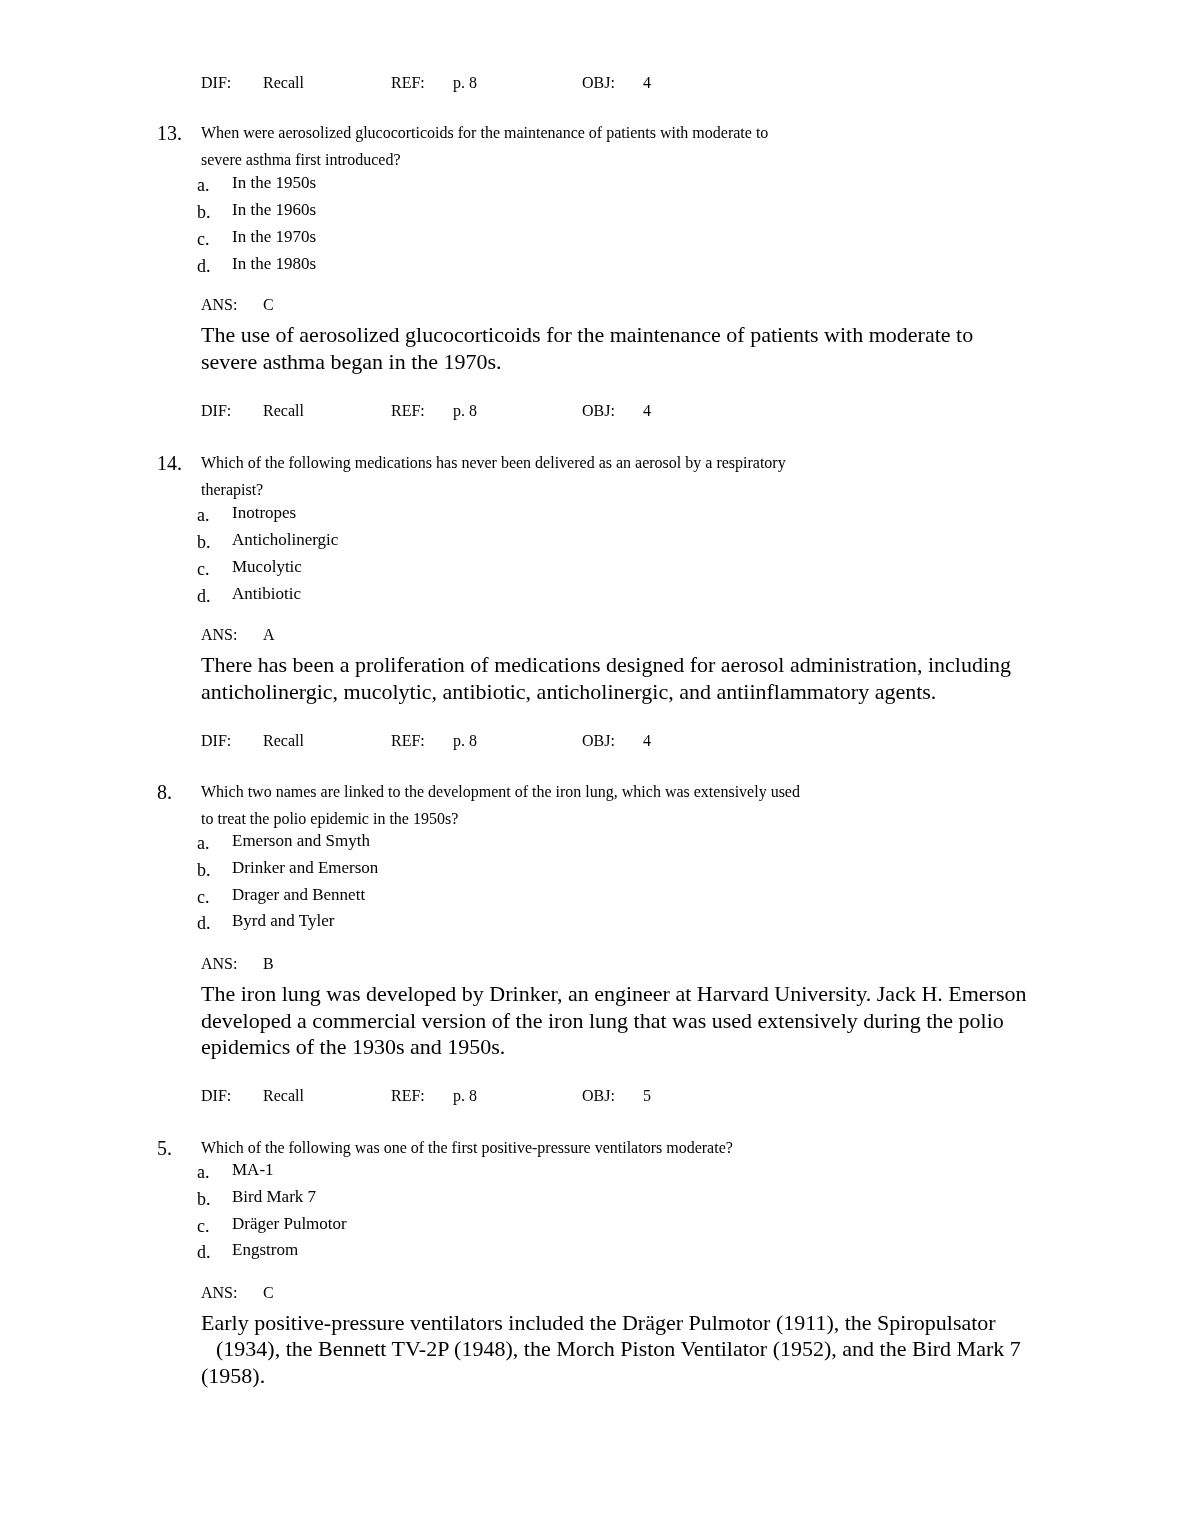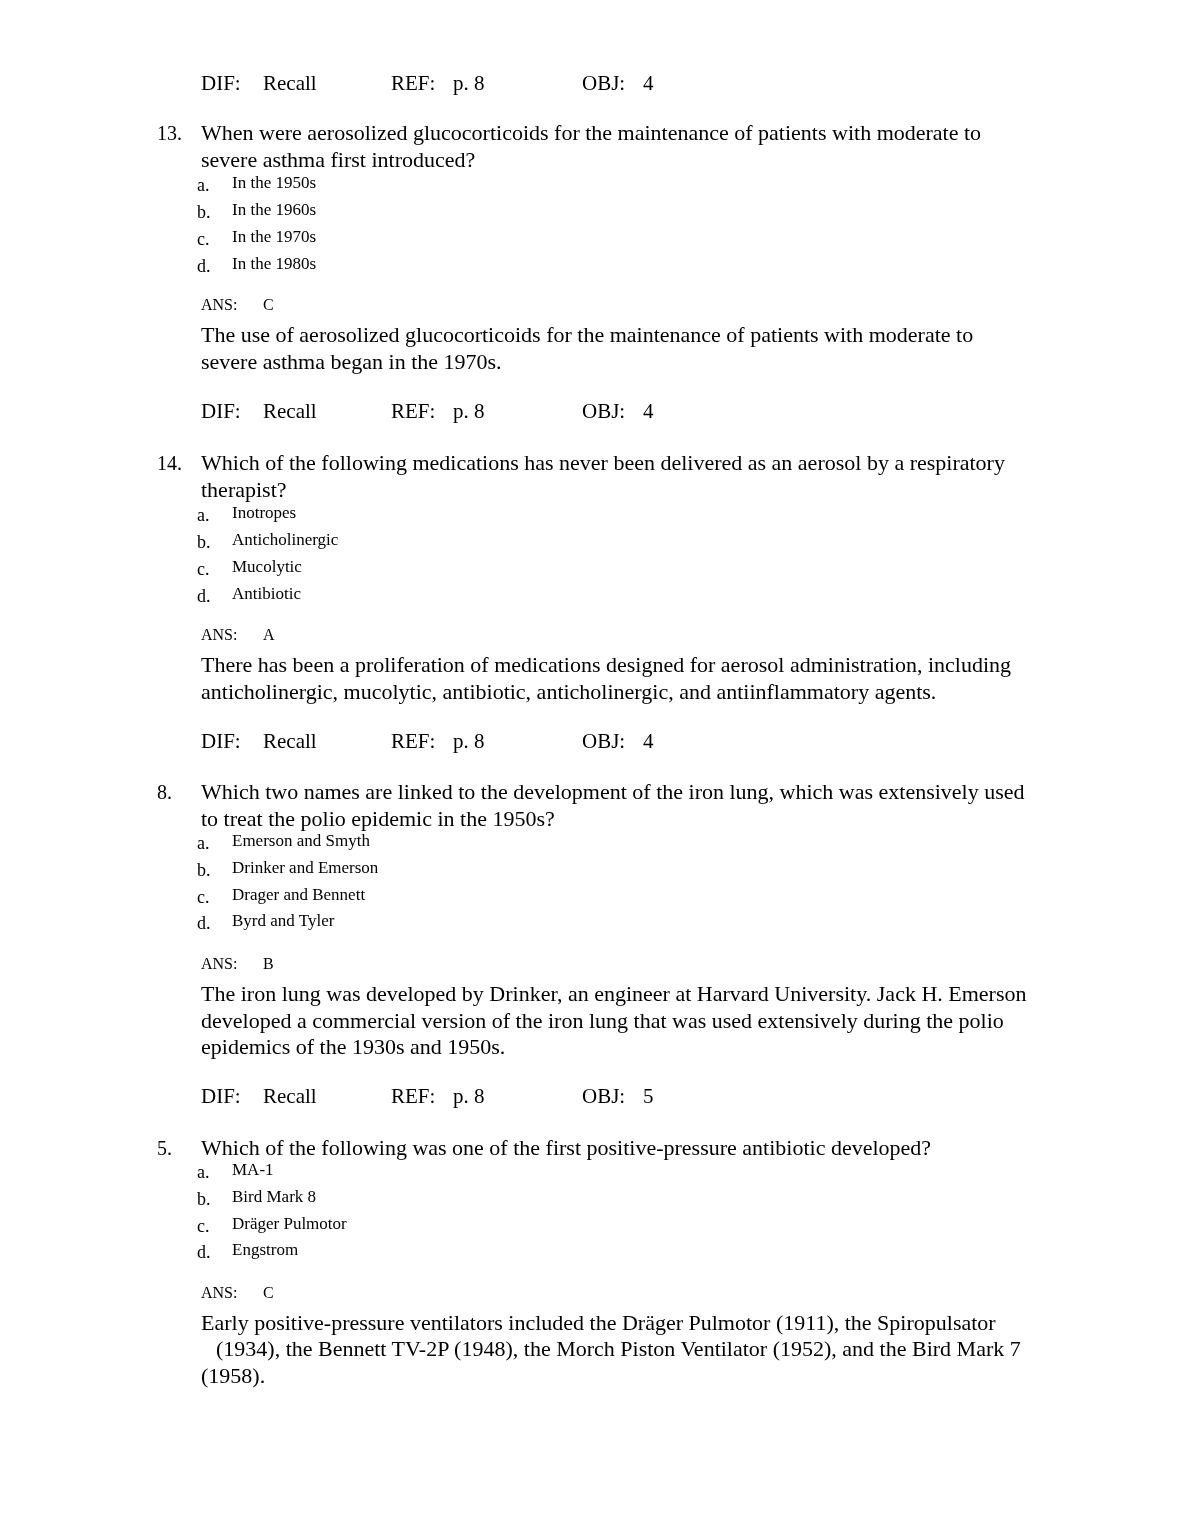--- a/index.html
+++ b/index.html
@@ -2,22 +2,22 @@
 <html><head>
 <meta charset="utf-8">
 <style>
   html, body { margin: 0; padding: 0; background: #ffffff; }
   body {
     width: 1190px; height: 1540px; position: relative; overflow: hidden;
     font-family: "Liberation Serif", "DejaVu Serif", serif;
     color: #000000;
   }
   .abs { position: absolute; white-space: nowrap; }
-  .meta { font-size: 21px; line-height: 24px; }
-  .q { font-size: 22px; line-height: 27px; }
+  .meta { font-size: 16px; line-height: 24px; }
+  .q { font-size: 16px; line-height: 27px; }
   .qnum { font-size: 20px; }
   .letter { font-size: 18px; }
   .opt { font-size: 17px; }
   .ans { font-size: 16px; }
   .rat { font-size: 22px; line-height: 27px; }
 </style>
 </head>
 <body>
 
 <div>
@@ -106,26 +106,26 @@
   <span class="abs meta" style="left:201px;top:1084px">DIF:</span>
   <span class="abs meta" style="left:263px;top:1084px">Recall</span>
   <span class="abs meta" style="left:391px;top:1084px">REF:</span>
   <span class="abs meta" style="left:453px;top:1084px">p. 8</span>
   <span class="abs meta" style="left:582px;top:1084px">OBJ:</span>
   <span class="abs meta" style="left:643px;top:1084px">5</span>
 </div>
 
 <div>
   <span class="abs q qnum" style="left:157px;top:1135px">5.</span>
-  <span class="abs q" style="left:201px;top:1134px">Which of the following was one of the first positive-pressure antibiotic developed?</span>
+  <span class="abs q" style="left:201px;top:1134px">Which of the following was one of the first positive-pressure ventilators moderate?</span>
 
   <span class="abs letter" style="left:197px;top:1162px">a.</span>
   <span class="abs opt" style="left:232px;top:1160px">MA-1</span>
   <span class="abs letter" style="left:197px;top:1189px">b.</span>
-  <span class="abs opt" style="left:232px;top:1187px">Bird Mark 8</span>
+  <span class="abs opt" style="left:232px;top:1187px">Bird Mark 7</span>
   <span class="abs letter" style="left:197px;top:1216px">c.</span>
   <span class="abs opt" style="left:232px;top:1214px">Dräger Pulmotor</span>
   <span class="abs letter" style="left:197px;top:1242px">d.</span>
   <span class="abs opt" style="left:232px;top:1240px">Engstrom</span>
 
   <span class="abs ans" style="left:201px;top:1284px">ANS:</span>
   <span class="abs ans" style="left:263px;top:1284px">C</span>
   <span class="abs rat" style="left:201px;top:1309px">Early positive-pressure ventilators included the Dräger Pulmotor (1911), the Spiropulsator</span>
   <span class="abs rat" style="left:216px;top:1335px">(1934), the Bennett TV-2P (1948), the Morch Piston Ventilator (1952), and the Bird Mark 7</span>
   <span class="abs rat" style="left:201px;top:1362px">(1958).</span>

